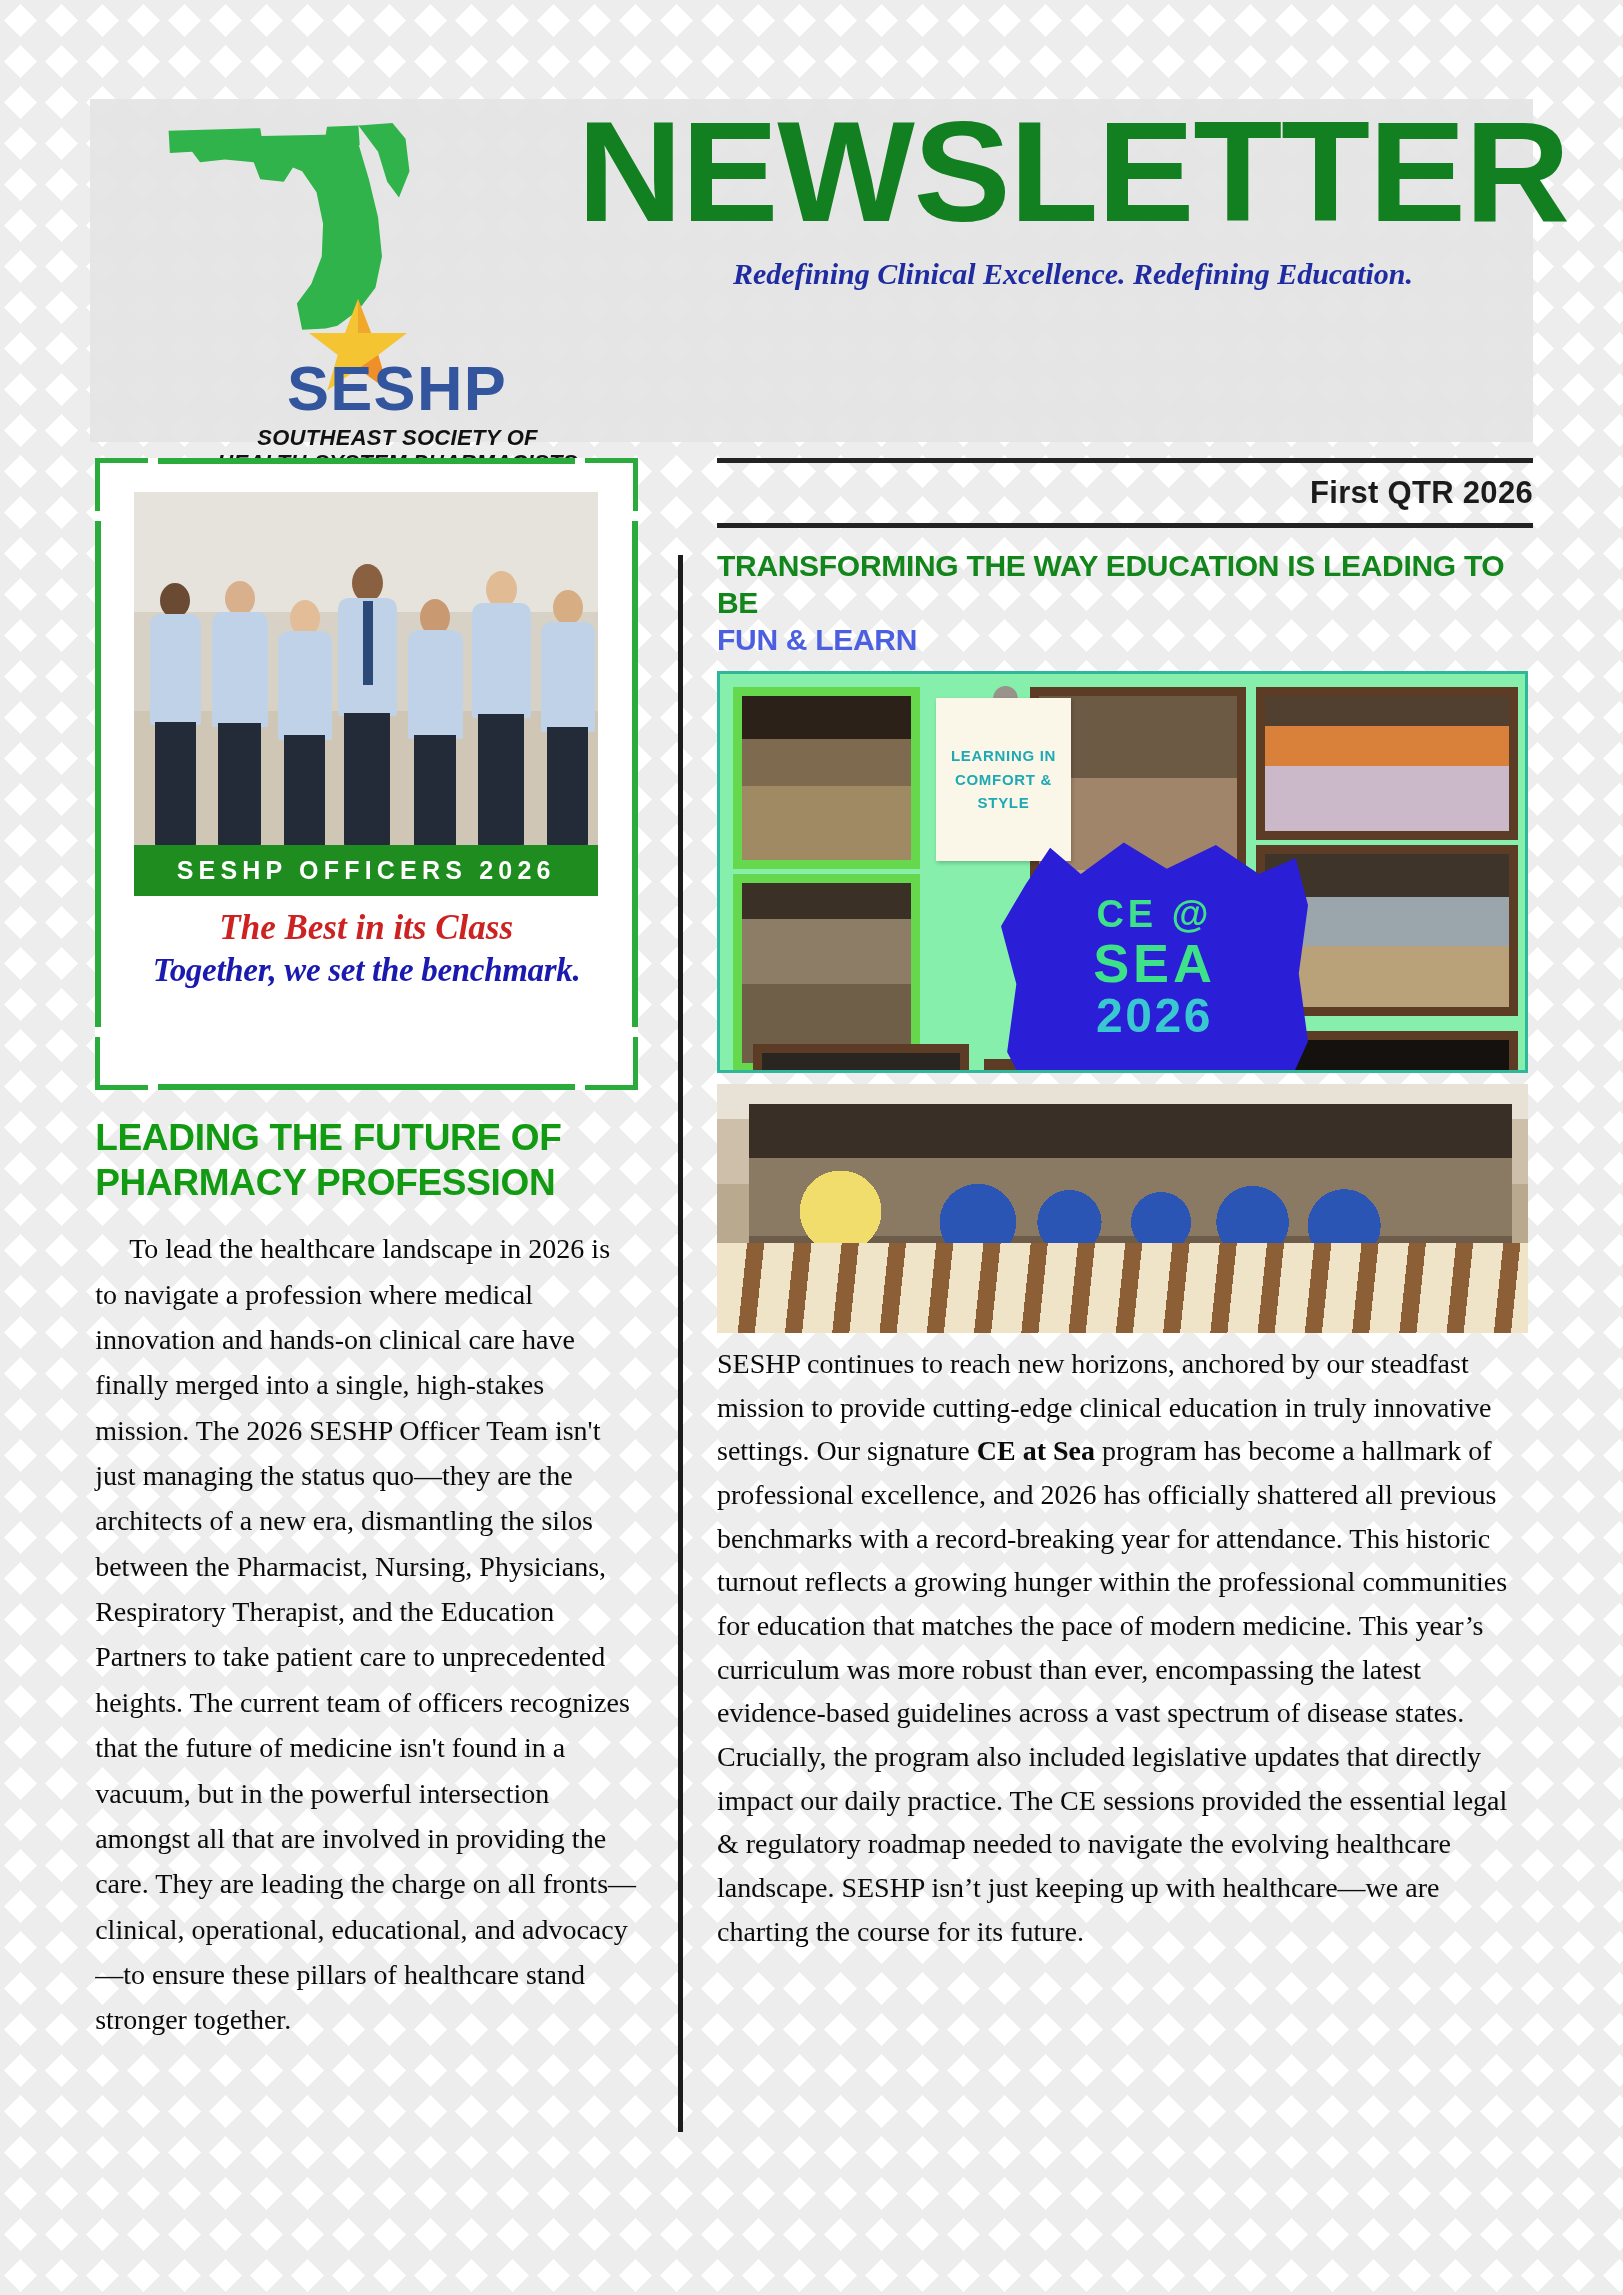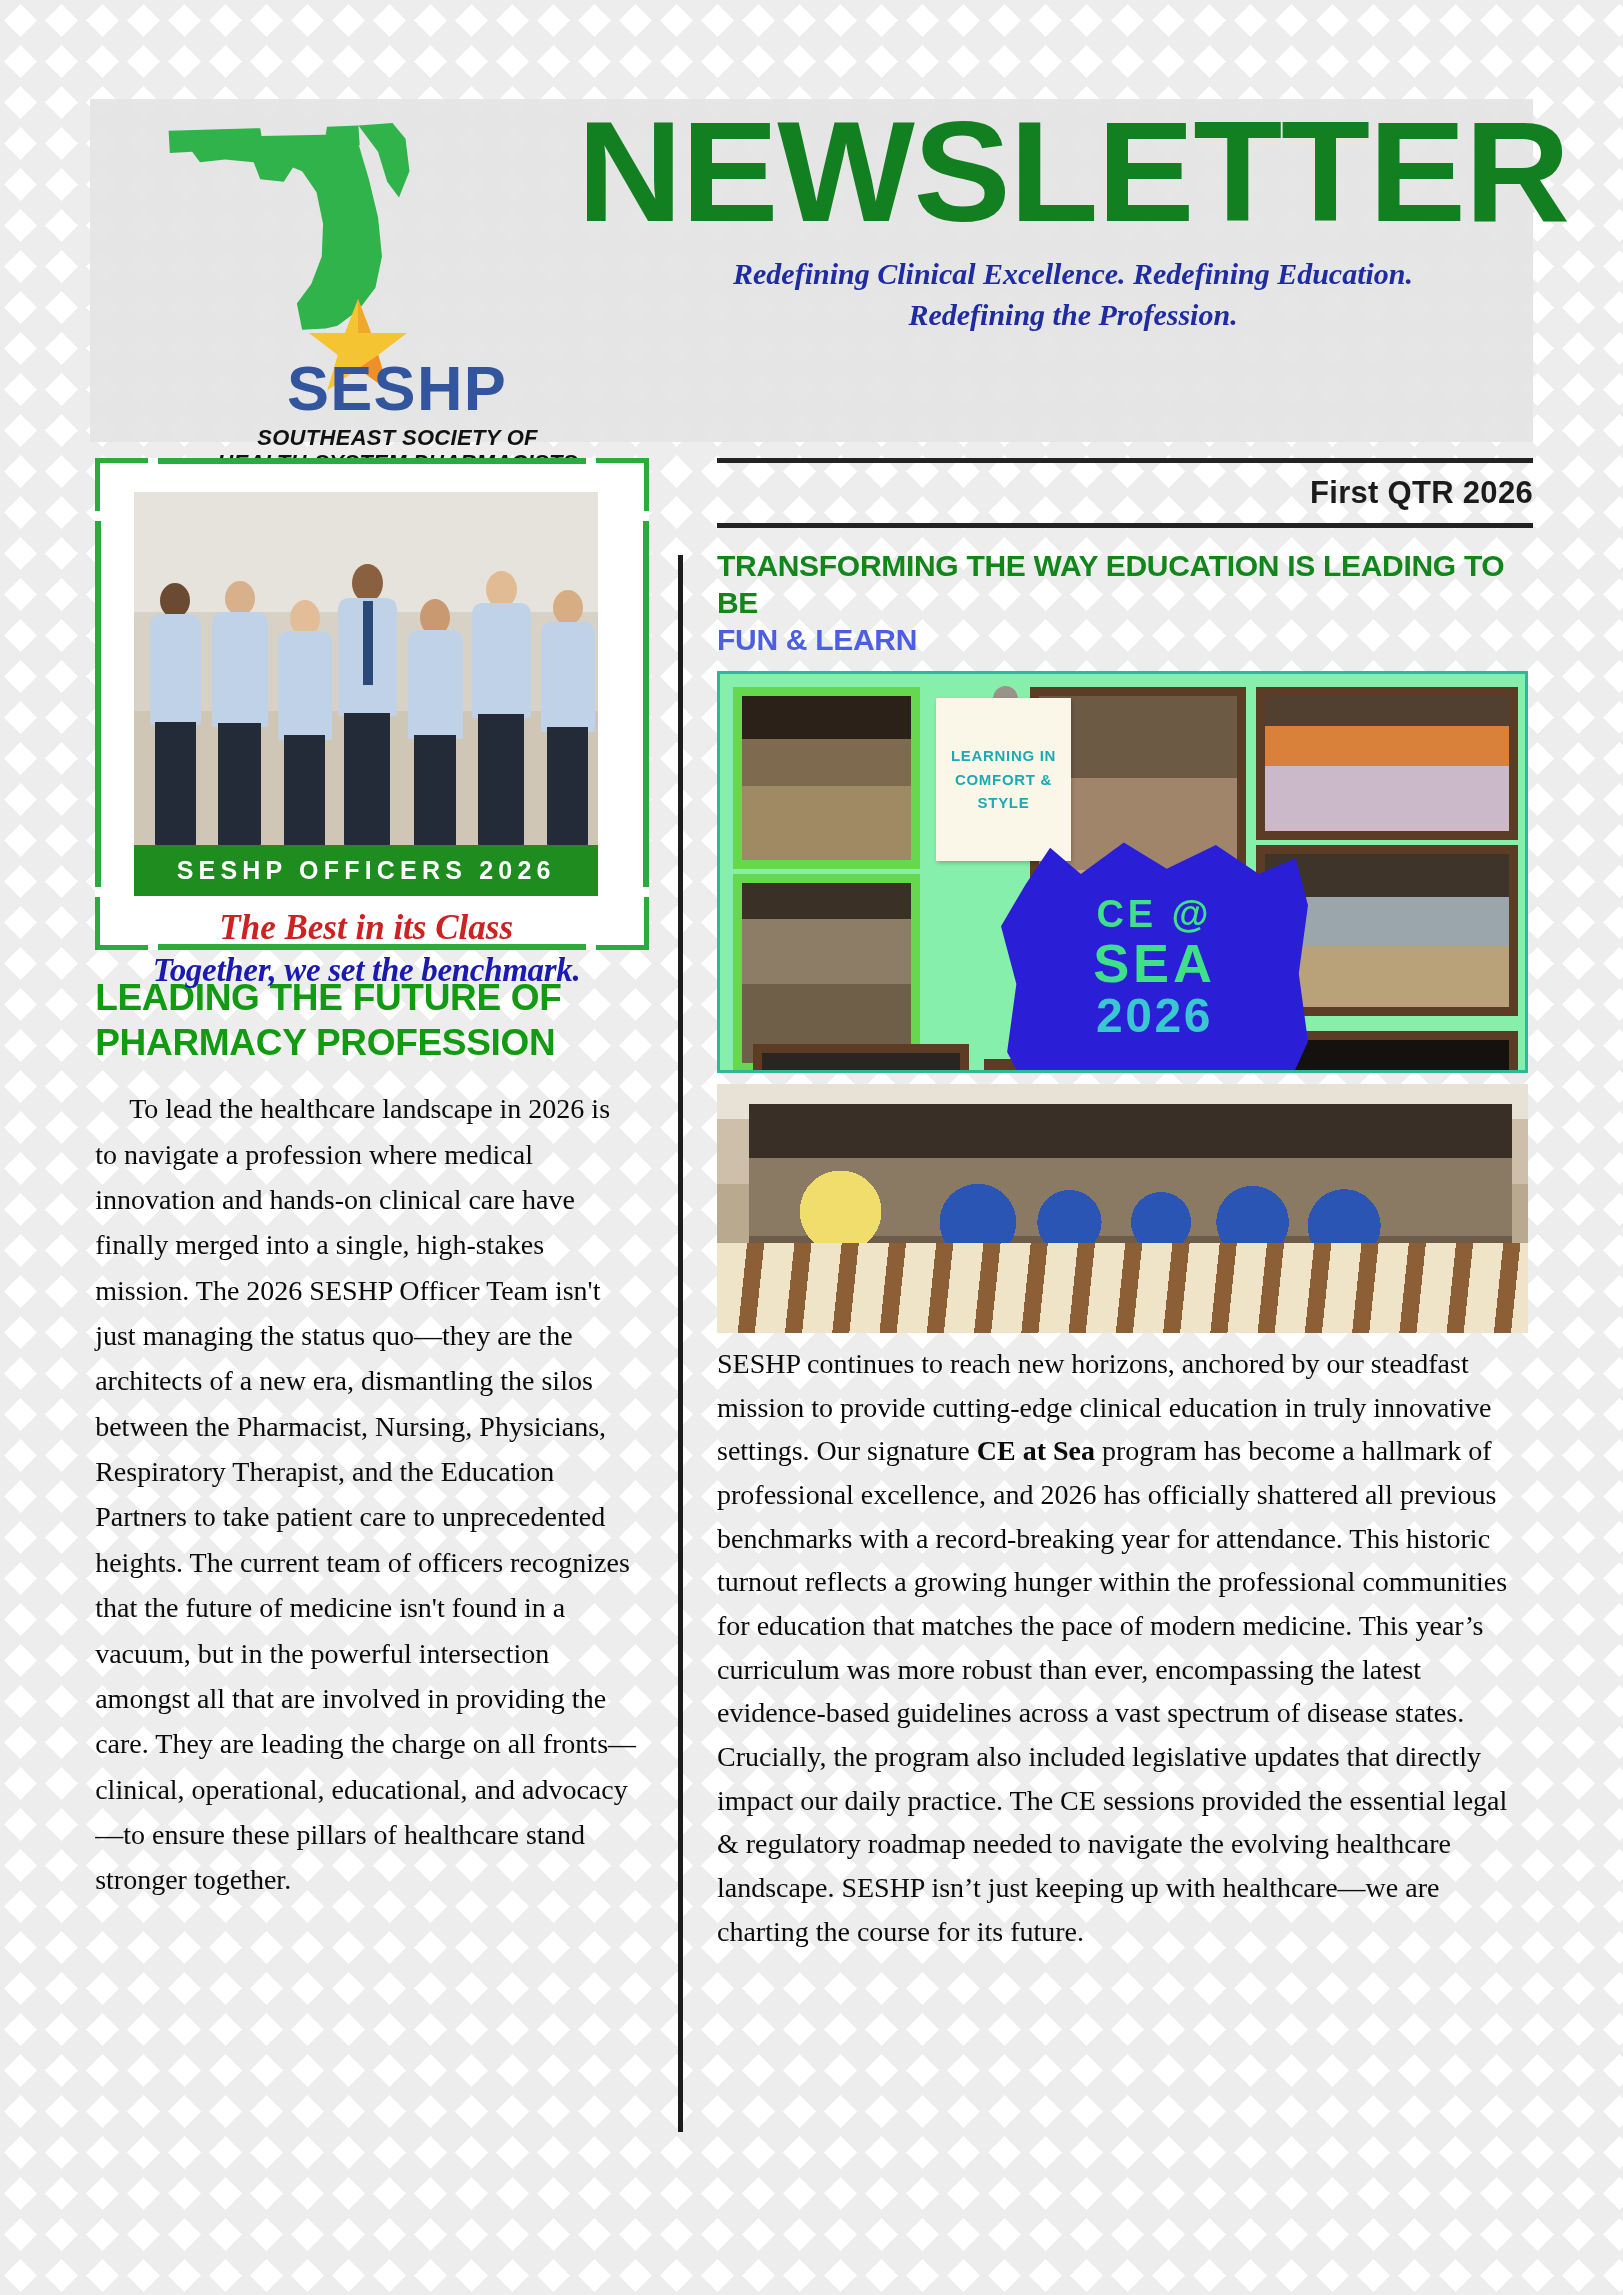--- a/index.html
+++ b/index.html
@@ -57,23 +57,22 @@
   #tagline{
     margin-top:14.4px;
     font-family:"Liberation Serif",serif;
     font-style:italic;font-weight:bold;
     font-size:30px;color:#1f2ba0;line-height:1.35;
   }
 
   
   #left-col{position:absolute;left:90px;top:458px;width:576px;}
   #photo-frame{
-    position:relative;width:543px;height:492px;margin-left:5.2px;
+    position:relative;width:543px;height:632px;margin-left:5.2px;
     background:#ffffff;
-    padding-left:11px;
   }
   .corner{position:absolute;width:48px;height:48px;border:5.9px solid #2bab3c;}
   .c-tl{left:0;top:0;border-right:none;border-bottom:none;}
   .c-tr{right:0;top:0;border-left:none;border-bottom:none;}
   .c-bl{left:0;bottom:0;border-right:none;border-top:none;}
   .c-br{right:0;bottom:0;border-left:none;border-top:none;}
   .edge-h{position:absolute;height:5.9px;background:#2bab3c;left:63px;right:63px;}
   .edge-h.top{top:0;}
   .edge-h.bot{bottom:0;}
   .edge-v{position:absolute;width:5.9px;background:#2bab3c;top:63px;bottom:63px;}
@@ -243,21 +242,20 @@
       <div id="logo-sub">
         <div>SOUTHEAST SOCIETY OF</div>
         <div>HEALTH-SYSTEM PHARMACISTS</div>
       </div>
     </div>
 
     <div id="masthead">
       <div id="newsletter-title">NEWSLETTER</div>
       <div id="tagline">
         <div>Redefining Clinical Excellence. Redefining Education.</div>
-        <div>Redefining the Profession.</div>
       </div>
     </div>
   </div>
 
   <div id="left-col">
 
     <div id="photo-frame">
       <span class="corner c-tl"></span>
       <span class="corner c-tr"></span>
       <span class="corner c-bl"></span>

